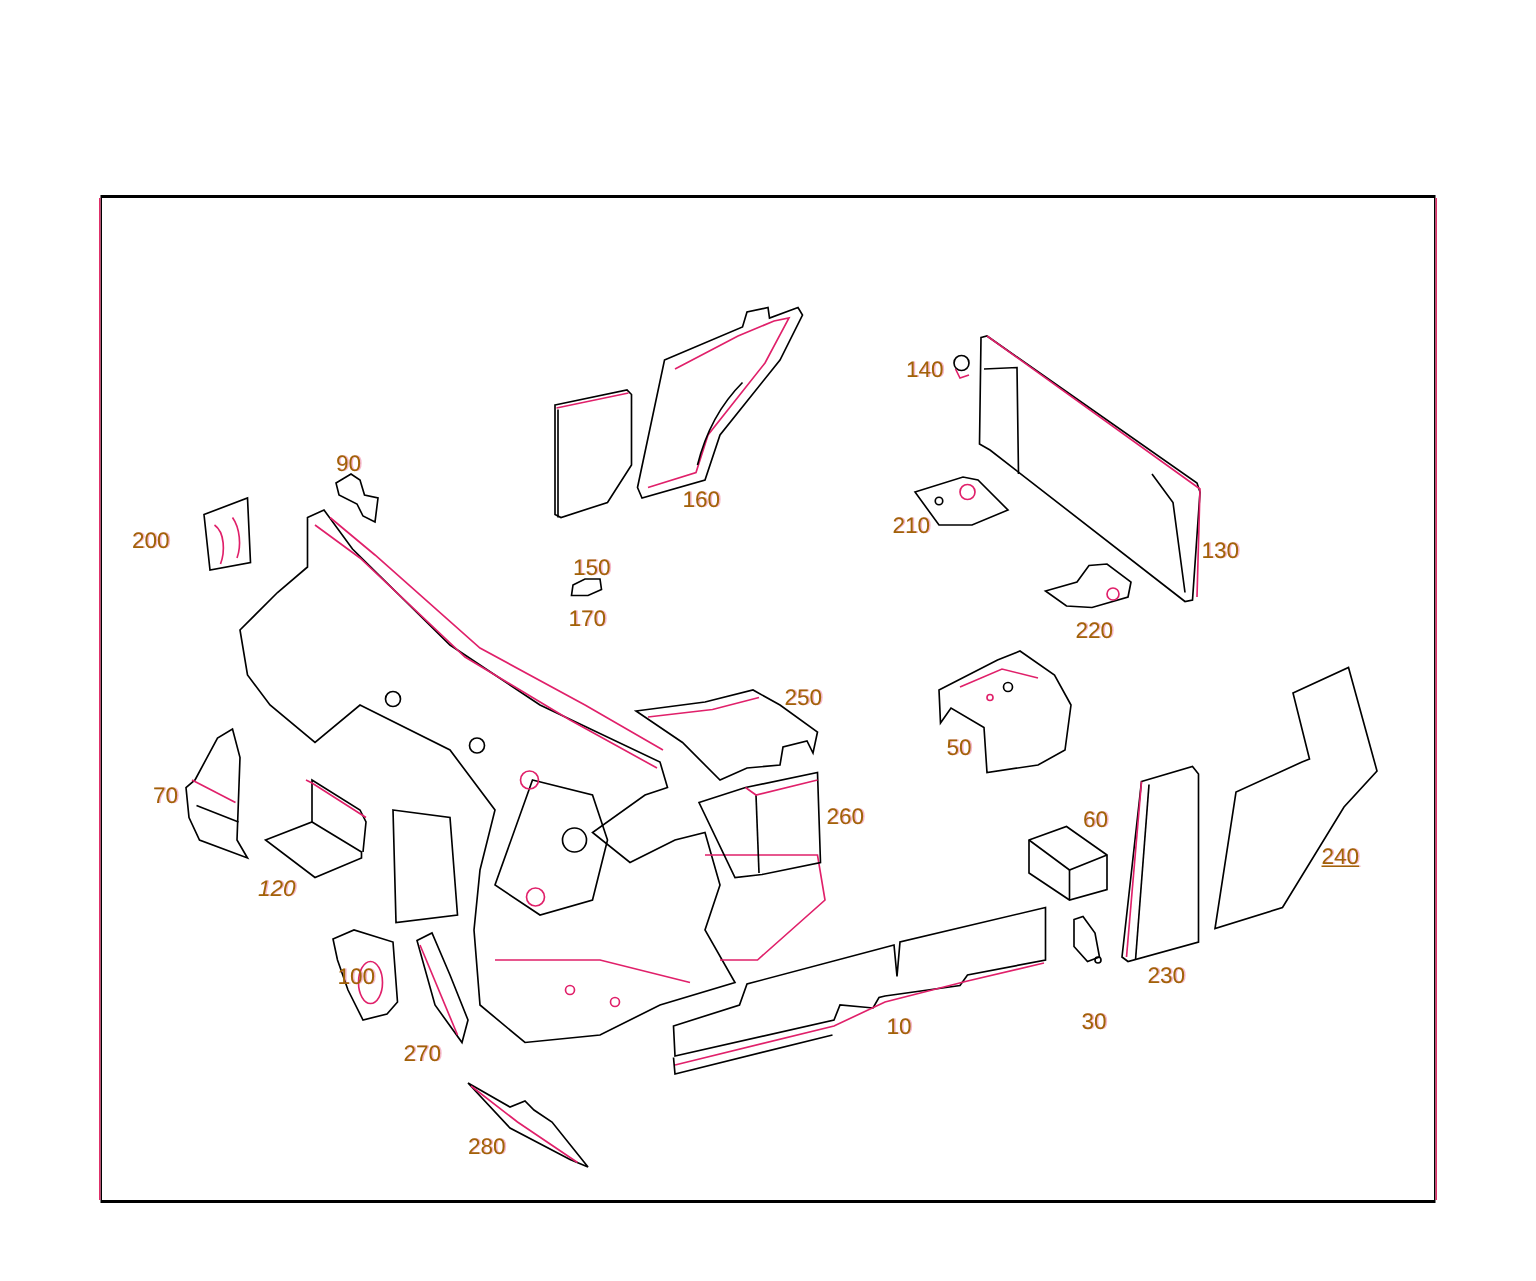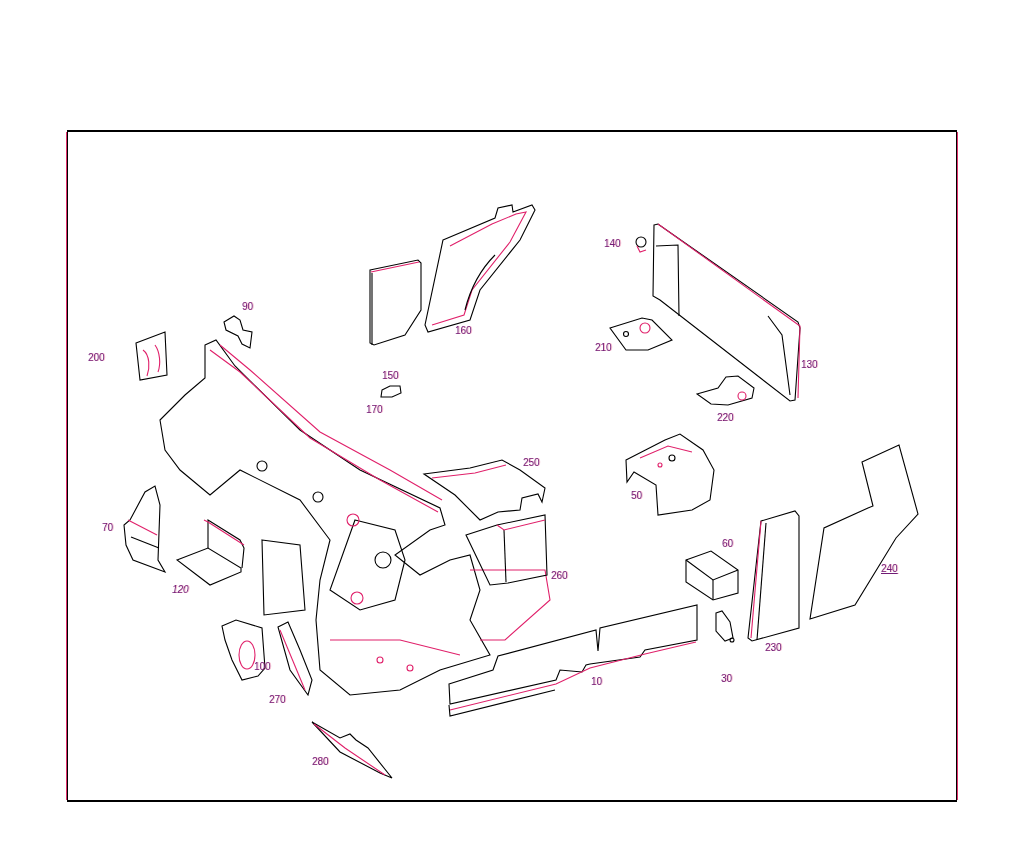--- a/index.html
+++ b/index.html
@@ -1,21 +1,21 @@
 <!DOCTYPE html>
 <html><head>
 <meta charset="utf-8">
 <style>
   html, body { margin: 0; padding: 0; background: #ffffff; }
   body { width: 1024px; height: 854px; position: relative; overflow: hidden; font-family: "Liberation Sans", sans-serif; }
   .frame { position: absolute; left: 67px; top: 130px; width: 890px; height: 672px; border-top: 2px solid #000; border-bottom: 2px solid #000; border-left: 1px solid #000; border-right: 1px solid #000; box-sizing: border-box; }
   .frame::before { content: ""; position: absolute; left: -2px; top: 0; bottom: 0; width: 1px; background: #e0306a; }
   .frame::after { content: ""; position: absolute; right: -2px; top: 0; bottom: 0; width: 1px; background: #e0306a; }
   svg.art { position: absolute; left: 0; top: 0; width: 1024px; height: 854px; }
-  .lbl { position: absolute; font-size: 10px; color: #701a75; line-height: 1; white-space: nowrap; text-shadow: 1px 0 0 rgba(224,48,106,0.35); }
+  .lbl { position: absolute; font-size: 15px; color: #a16207; line-height: 1; white-space: nowrap; text-shadow: 1px 0 0 rgba(224,48,106,0.35); }
   .k { stroke: #000; stroke-width: 1.1; fill: none; }
   .r { stroke: #e0206a; stroke-width: 1.1; fill: none; }
   .rf { stroke: #000; stroke-width: 1.1; fill: #fff; }
 </style>
 </head>
 <body>
 
 <div class="frame"></div>
 
 <svg class="art" viewBox="0 0 1024 854">
@@ -157,29 +157,29 @@
   <g>
     <path class="k" d="M862 462 L899 445 L918 514 L896 538 L855 605 L810 619 L824 528 L868 508 L873 506 Z"></path>
   </g>
 </svg>
 
 <span class="lbl" style="left:591px;top:677px;">10</span>
 <span class="lbl" style="left:721px;top:650px;margin-top:24px;">30</span>
 <span class="lbl" style="left:631px;top:491px;">50</span>
 <span class="lbl" style="left:722px;top:539px;">60</span>
 <span class="lbl" style="left:102px;top:523px;">70</span>
-<span class="lbl" style="left:242px;top:302px;">90</span>
-<span class="lbl" style="left:225px;top:662px;margin-left:29px;">100</span>
+<span class="lbl" style="left:224px;top:302px;">90</span>
+<span class="lbl" style="left:225px;top:644px;">100</span>
 <span class="lbl" style="left:172px;top:585px;font-style:italic;">120</span>
 <span class="lbl" style="left:801px;top:360px;">130</span>
 <span class="lbl" style="left:604px;top:239px;">140</span>
 <span class="lbl" style="left:382px;top:351px;margin-top:20px;">150</span>
 <span class="lbl" style="left:455px;top:326px;">160</span>
-<span class="lbl" style="left:366px;top:405px;">170</span>
+<span class="lbl" style="left:379px;top:405px;">170</span>
 <span class="lbl" style="left:88px;top:353px;">200</span>
 <span class="lbl" style="left:595px;top:343px;">210</span>
 <span class="lbl" style="left:717px;top:413px;">220</span>
 <span class="lbl" style="left:765px;top:643px;">230</span>
 <span class="lbl" style="left:881px;top:564px;text-decoration:underline;">240</span>
 <span class="lbl" style="left:523px;top:458px;">250</span>
-<span class="lbl" style="left:551px;top:537px;margin-top:34px;">260</span>
+<span class="lbl" style="left:551px;top:537px;">260</span>
 <span class="lbl" style="left:269px;top:695px;">270</span>
 <span class="lbl" style="left:312px;top:757px;">280</span>
 
 </body></html>

